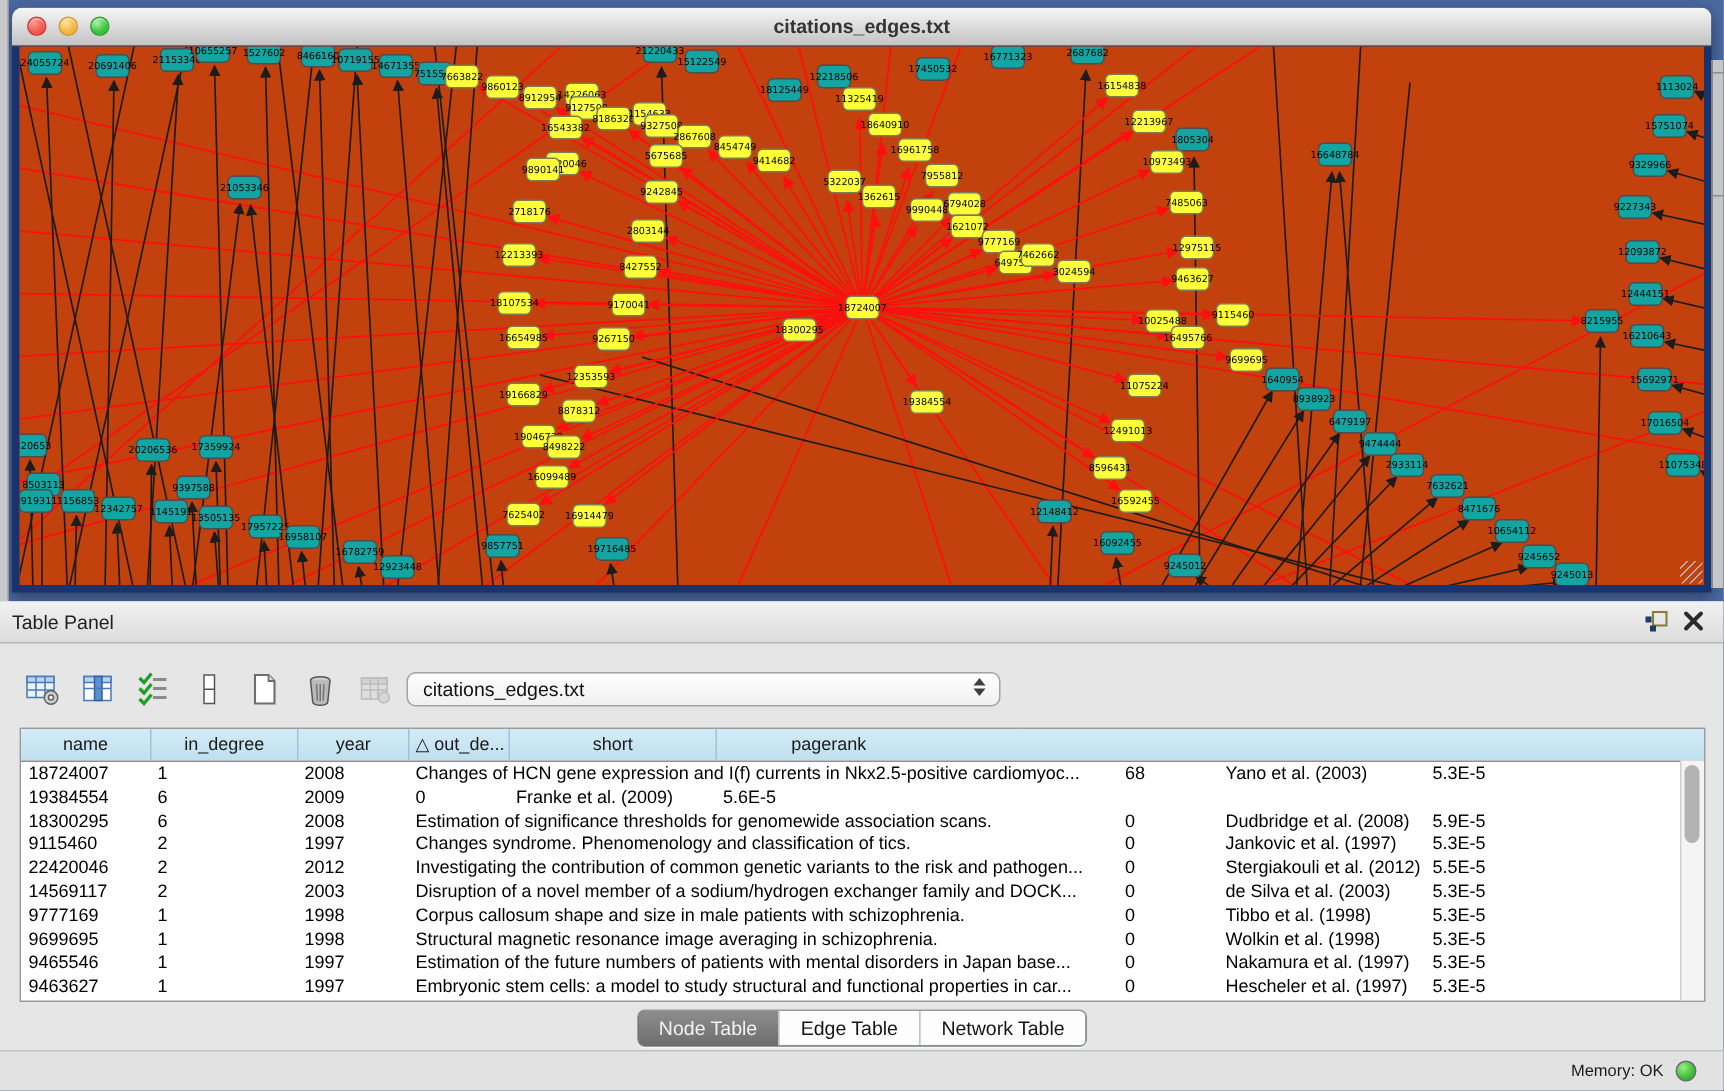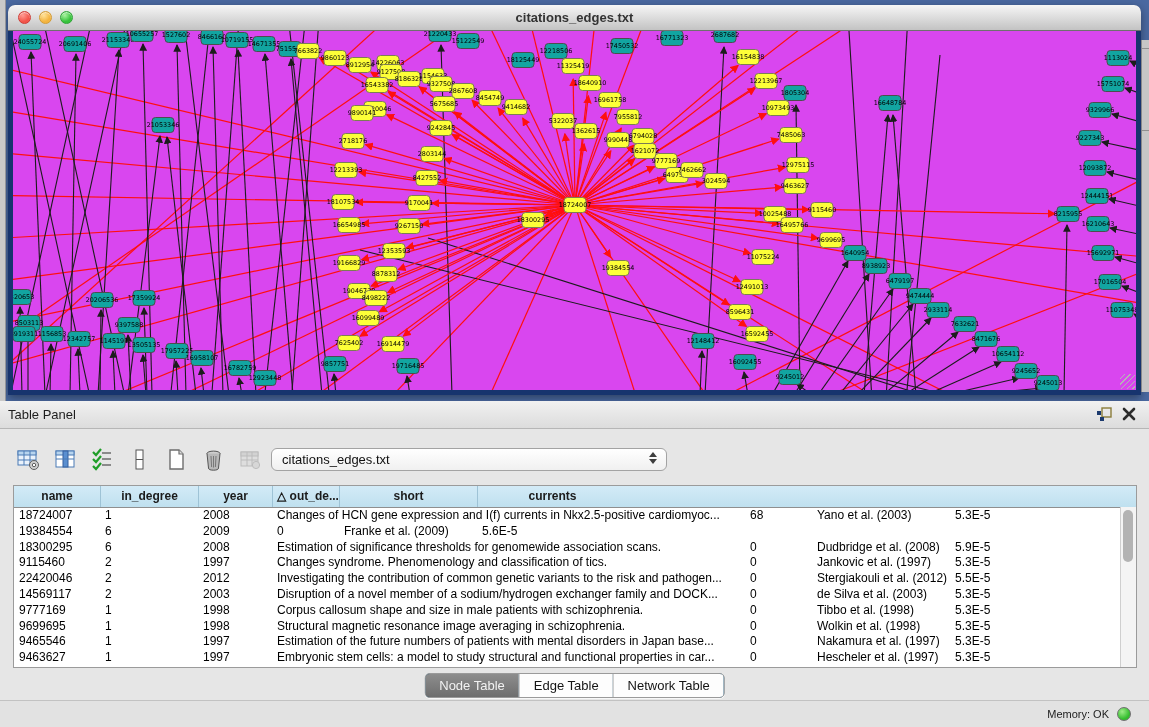--- a/index.html
+++ b/index.html
@@ -15,21 +15,21 @@
   .net-window{position:absolute;left:8px;top:5px;width:1133px;height:390px;
       background:#17346e;border-radius:7px 7px 0 0;box-shadow:0 3px 10px rgba(0,0,0,.4);}
   .titlebar{position:relative;height:25px;background:linear-gradient(#f6f6f6,#c3c3c3);
       border-radius:7px 7px 0 0;border-bottom:1px solid #6f6f6f;}
   .lights{position:absolute;left:10px;top:6px;display:flex;gap:8px;}
   .light{width:13px;height:13px;border-radius:50%;box-shadow:inset 0 1px 1px rgba(255,255,255,.6);}
   .light.red{background:radial-gradient(circle at 35% 30%,#ff9a93,#f3554a 60%);border:1px solid #ce3c36;box-sizing:border-box;}
   .light.yellow{background:radial-gradient(circle at 35% 30%,#ffe29a,#f5b salesmen 60%);background:radial-gradient(circle at 35% 30%,#ffe29a,#f4b43e 60%);border:1px solid #d29b35;box-sizing:border-box;}
   .light.green{background:radial-gradient(circle at 35% 30%,#a9f3a1,#37c33c 60%);border:1px solid #2da335;box-sizing:border-box;}
   .win-title{text-align:center;line-height:25px;font-size:13px;font-weight:bold;color:#333;}
-  .canvas{position:absolute;left:5px;top:26px;width:1123px;height:359px;background:#d946ef;overflow:hidden;}
+  .canvas{position:absolute;left:5px;top:26px;width:1123px;height:359px;background:#c2410c;overflow:hidden;}
   .grip{position:absolute;right:1px;bottom:1px;width:15px;height:15px;
       background:repeating-linear-gradient(135deg,transparent 0 3px,#b5b5b5 3px 4px);}
 
   
   .table-panel{position:absolute;left:0;top:401px;width:1149px;height:326px;background:#e6e6e6;}
   .tp-header{position:relative;height:27px;background:linear-gradient(#f1f1f1,#dcdcdc);border-bottom:1px solid #b6b6b6;}
   .tp-title{position:absolute;left:8px;top:6px;font-size:13px;color:#1e1e1e;}
   .tp-float{position:absolute;right:37px;top:6px;width:16px;height:16px;cursor:pointer;}
   .tp-close{position:absolute;right:13px;top:6px;width:14px;height:14px;cursor:pointer;}
 
@@ -38,21 +38,21 @@
   .fx{font-family:"Liberation Serif",serif;font-style:italic;font-weight:bold;font-size:15px;color:#222;}
   .combo{position:absolute;left:271px;top:47px;width:396px;height:23px;box-sizing:border-box;
       background:linear-gradient(#ffffff,#f0f0f0);border:1px solid #a3a3a3;border-radius:6px;
       font-size:13px;line-height:21px;padding-left:10px;color:#111;cursor:pointer;}
   .stepper{position:absolute;right:9px;top:3px;display:flex;flex-direction:column;gap:2px;}
   .stepper .up{width:0;height:0;border-left:4px solid transparent;border-right:4px solid transparent;border-bottom:5px solid #3e3e3e;}
   .stepper .down{width:0;height:0;border-left:4px solid transparent;border-right:4px solid transparent;border-top:5px solid #3e3e3e;}
 
   .grid{position:absolute;left:13px;top:84px;width:1124px;height:183px;background:#fff;
       border:1px solid #9b9b9b;box-sizing:border-box;overflow:hidden;}
-  .ghead{display:flex;height:21px;background:linear-gradient(#d3ebf7,#bfe0ef);border-bottom:1px solid #8f8f8f;font-weight:bold;}
+  .ghead{display:flex;height:21px;background:linear-gradient(#d3ebf7,#bfe0ef);border-bottom:1px solid #8f8f8f;}
   .ghead .hc{box-sizing:border-box;border-left:1px solid #9ec3d6;font-size:12px;color:#1b1b1b;
       text-align:center;line-height:20px;overflow:hidden;white-space:nowrap;cursor:pointer;}
   .ghead .hc:first-child{border-left:none;}
   .grow{display:flex;height:15.8px;font-size:12px;color:#000;}
   .grow .c{box-sizing:border-box;padding-left:5px;line-height:15.8px;white-space:nowrap;overflow:hidden;}
   .vscroll{position:absolute;right:0;top:21px;bottom:0;width:15px;background:#f4f4f4;border-left:1px solid #cfcfcf;}
   .vthumb{position:absolute;left:2px;top:3px;width:10px;height:52px;border-radius:6px;background:#b3b3b3;}
 
   .tabs{position:absolute;left:50%;top:272px;transform:translateX(-50%);display:flex;
       border:1px solid #9a9a9a;border-radius:5px;overflow:hidden;background:#0c4a6e;height:23px;
@@ -830,21 +830,21 @@
     </span>
   </div>
 
   <div class="grid">
     <div class="ghead" id="ghead">
         <div class="hc" style="width: 86px;">name</div>
         <div class="hc" style="width: 98px;">in_degree</div>
         <div class="hc" style="width: 74px;">year</div>
         <div class="hc" style="width: 67px; text-align: left; padding-left: 4px;"><span>△ </span>out_de...</div>
         <div class="hc" style="width: 138px;">short</div>
-        <div class="hc" style="width: 150px;">currents</div>
+        <div class="hc" style="width: 150px;">pagerank</div>
       </div>
     <div id="gbody">
         <div class="grow">
           <div class="c" style="width: 86px;">18724007</div>
           <div class="c" style="width: 98px;">1</div>
           <div class="c" style="width: 74px;">2008</div>
           <div class="c" style="width: 473px;">Changes of HCN gene expression and I(f) currents in Nkx2.5-positive cardiomyoc...</div>
           <div class="c" style="width: 67px;">68</div>
           <div class="c" style="width: 138px;">Yano et al. (2003)</div>
           <div class="c" style="width: 150px;">5.3E-5</div>

